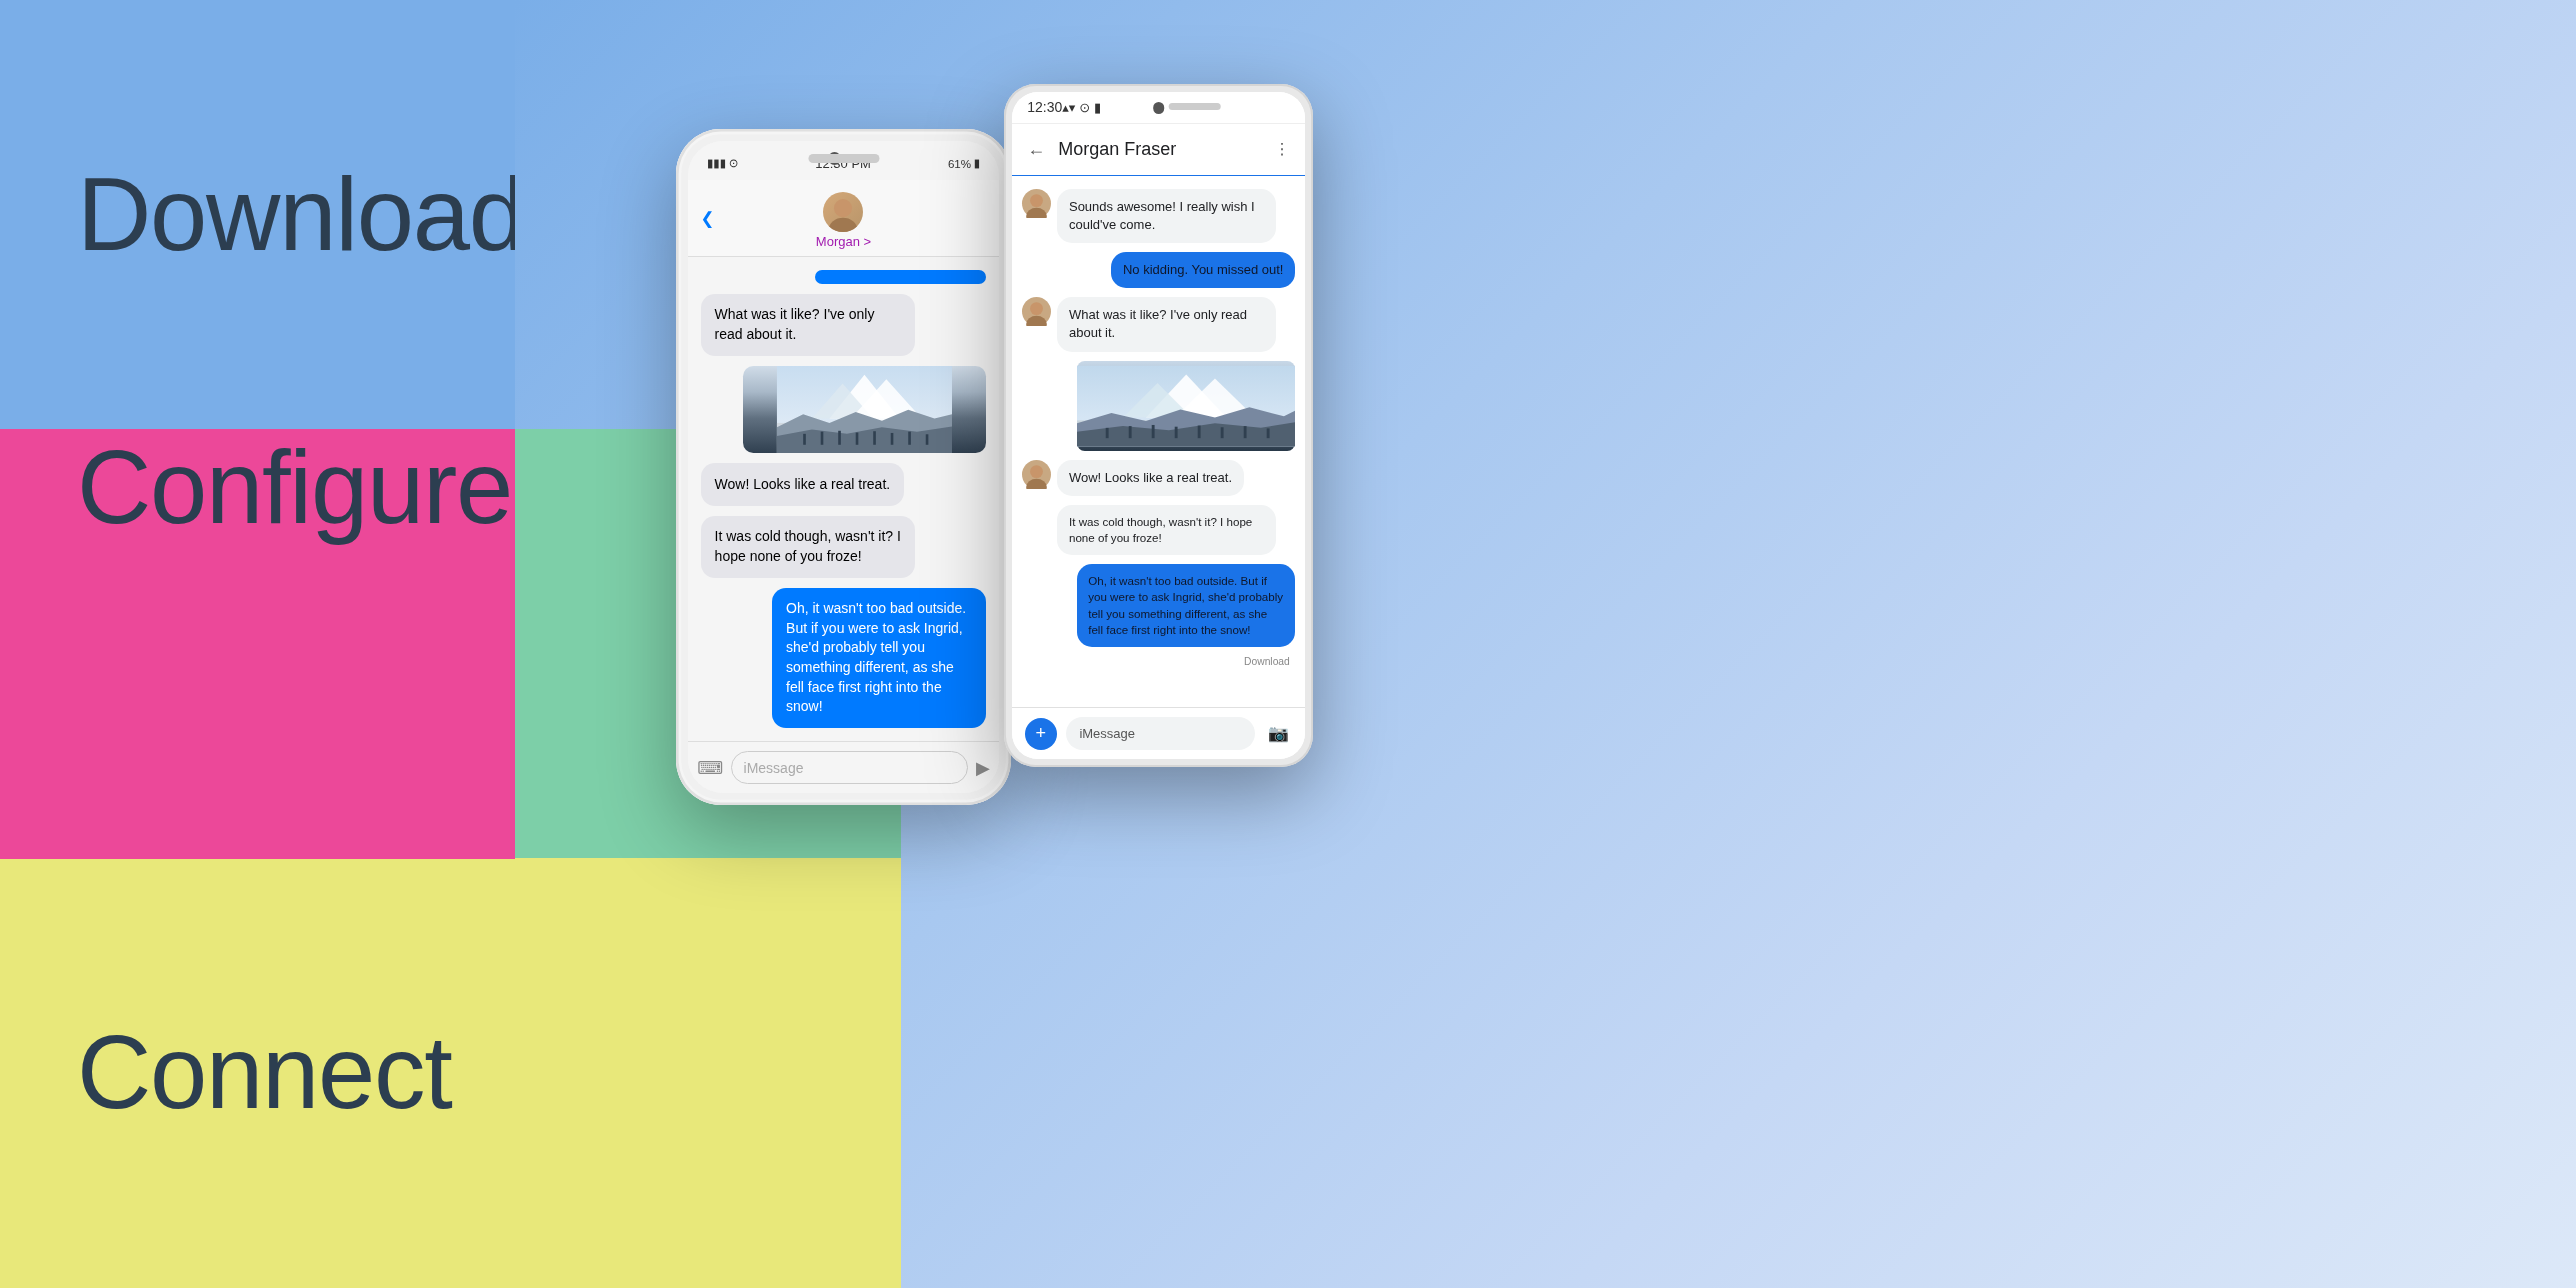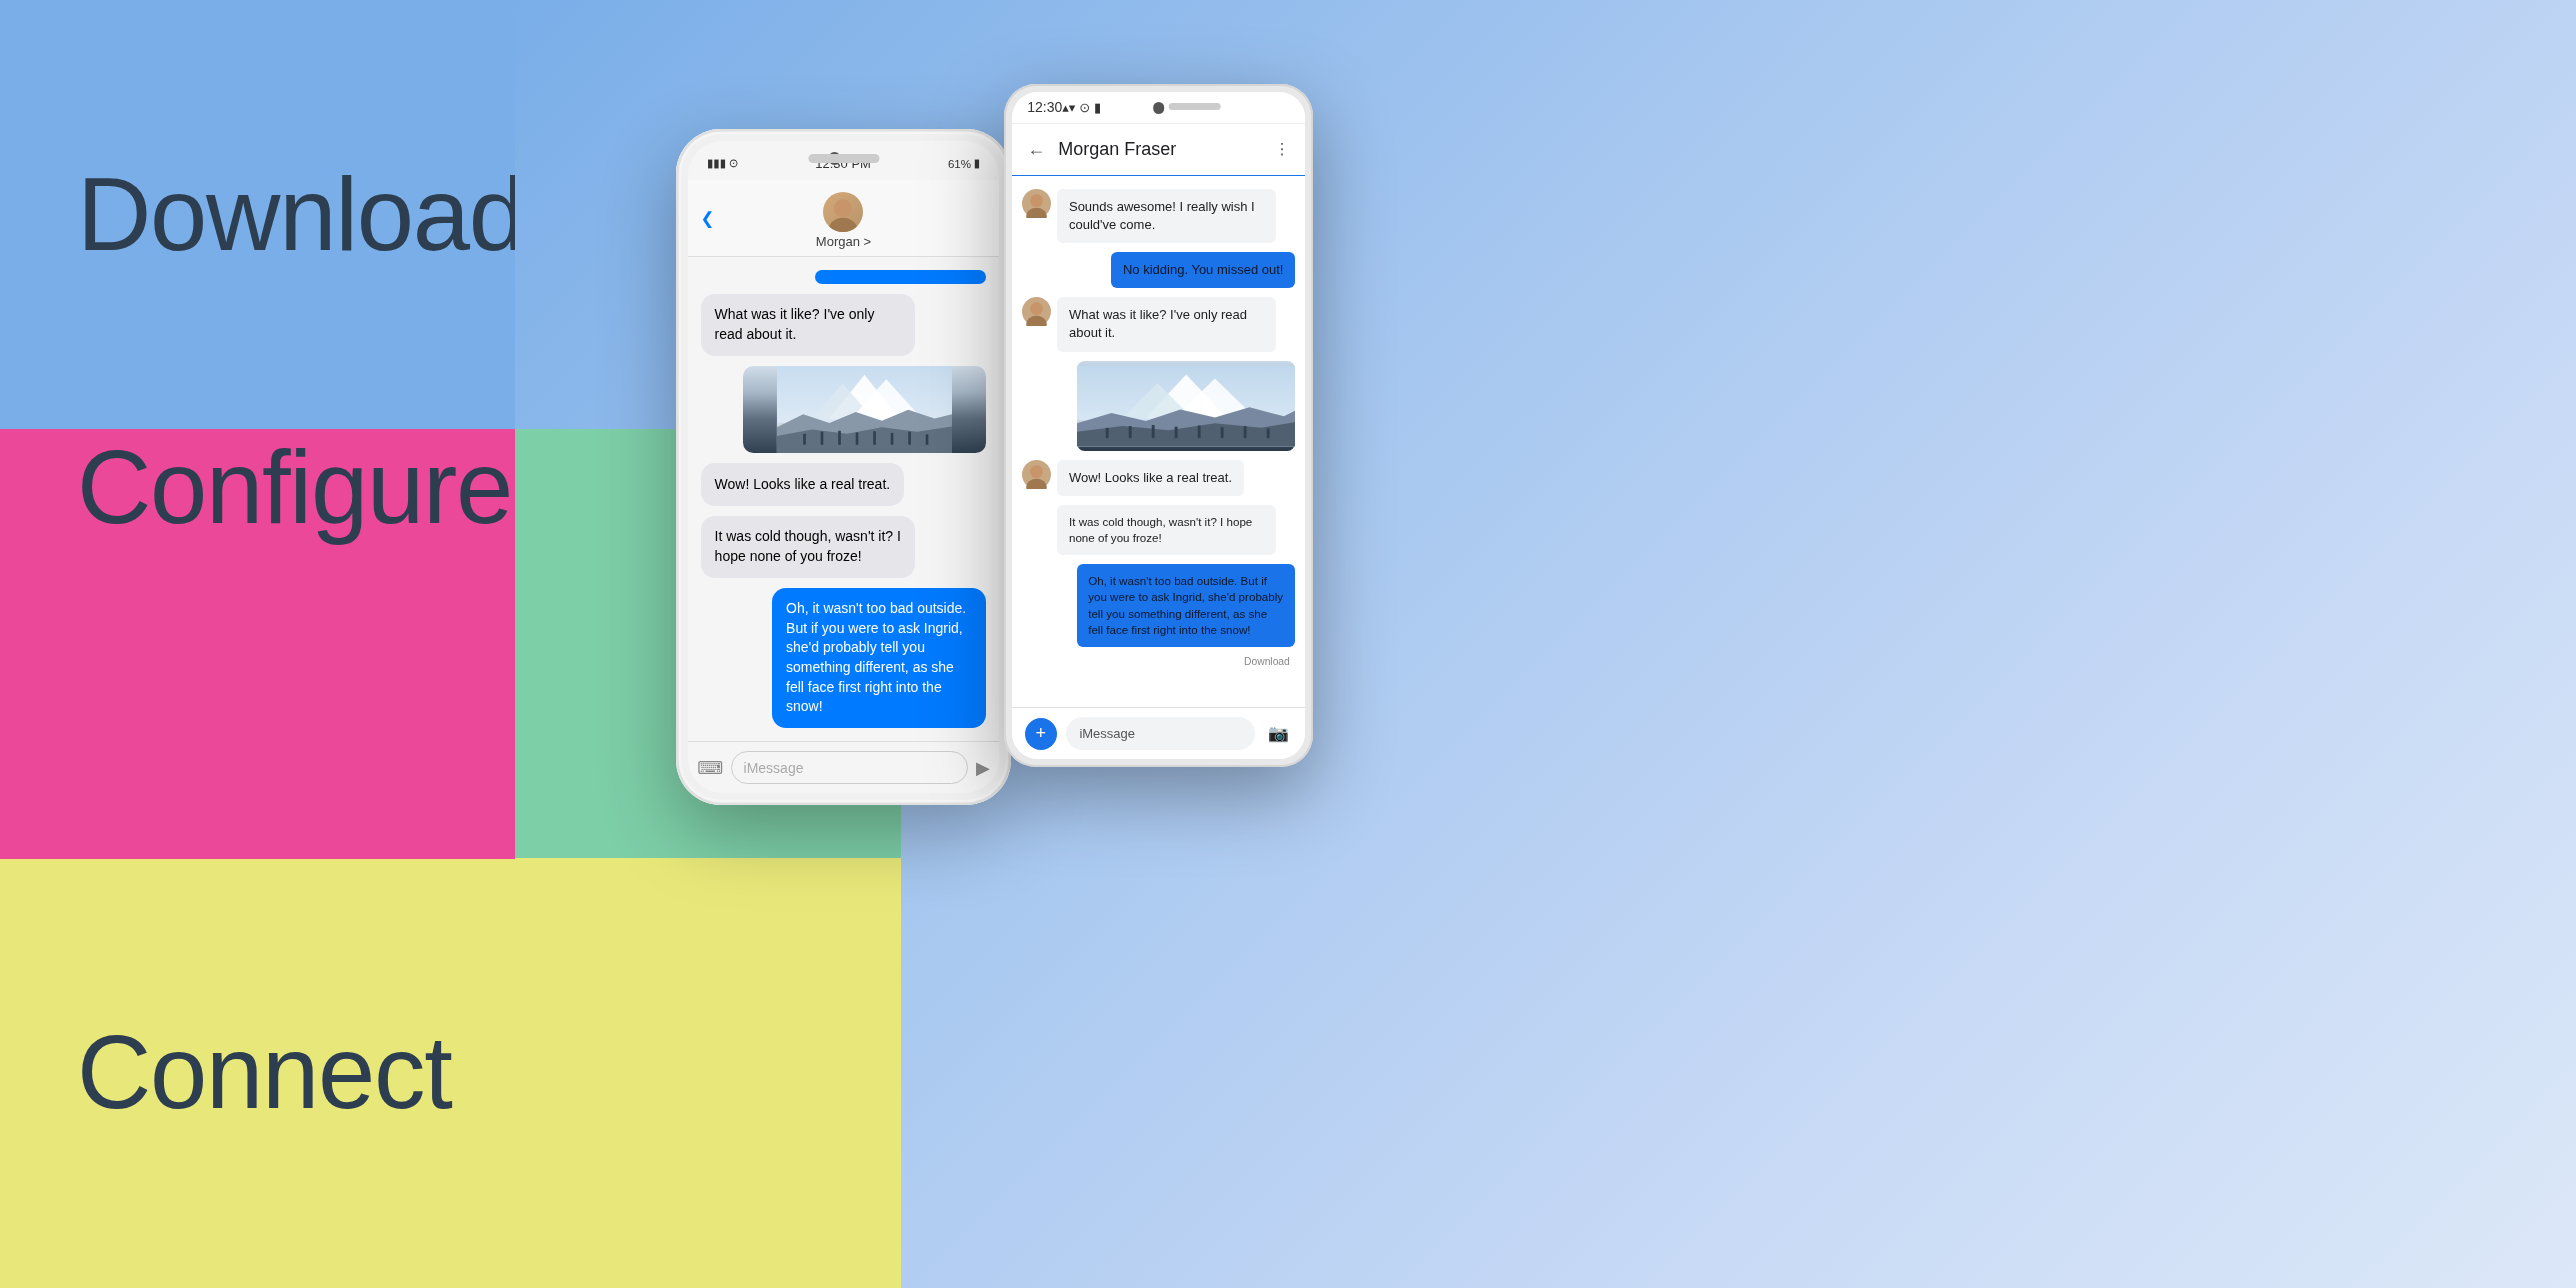--- a/index.html
+++ b/index.html
@@ -323,21 +323,21 @@
     .android-avatar-small {
       width: 29px;
       height: 29px;
       border-radius: 50%;
       background: #c8a882;
       flex-shrink: 0;
     }
 
     .android-msg-bubble {
       padding: 9px 11.6px;
-      border-radius: 6px;
+      border-radius: 15px;
       font-size: 13px;
       line-height: 1.4;
       max-width: 80%;
     }
 
     .android-incoming {
       background: #f1f3f4;
       color: #202124;
     }
 
@@ -505,21 +505,21 @@
               <div style="position:absolute;left:13px;top:50%;transform:translateY(-50%);display:flex;align-items:center;gap:2.6px;color:#007AFF;font-size:16.7px;">
                 <span>❮</span>
               </div>
               <div style="display:flex;flex-direction:column;align-items:center;gap:2.6px;">
                 <div style="width:40px;height:40px;border-radius:50%;background:linear-gradient(135deg,#d4a878,#b8956a);overflow:hidden;display:flex;align-items:center;justify-content:center;">
                   <svg width="40" height="40" viewBox="0 0 62 62">
                       <circle cx="31" cy="25" r="14" fill="#c8956a"></circle>
                       <ellipse cx="31" cy="58" rx="22" ry="18" fill="#a07850"></ellipse>
                     </svg>
                 </div>
-                <span style="color:#404040;font-size:13px;">Morgan &gt;</span>
+                <span style="color:#a21caf;font-size:13px;">Morgan &gt;</span>
               </div>
             </div>
 
             <div class="iphone-messages-area">
 
               <div style="background:#007AFF;height:19.3px;border-radius:10.3px;width:60%;align-self:flex-end;"></div>
 
               <div class="msg-bubble msg-incoming">What was it like? I've only read about it.</div>
 
               <div class="msg-image">

